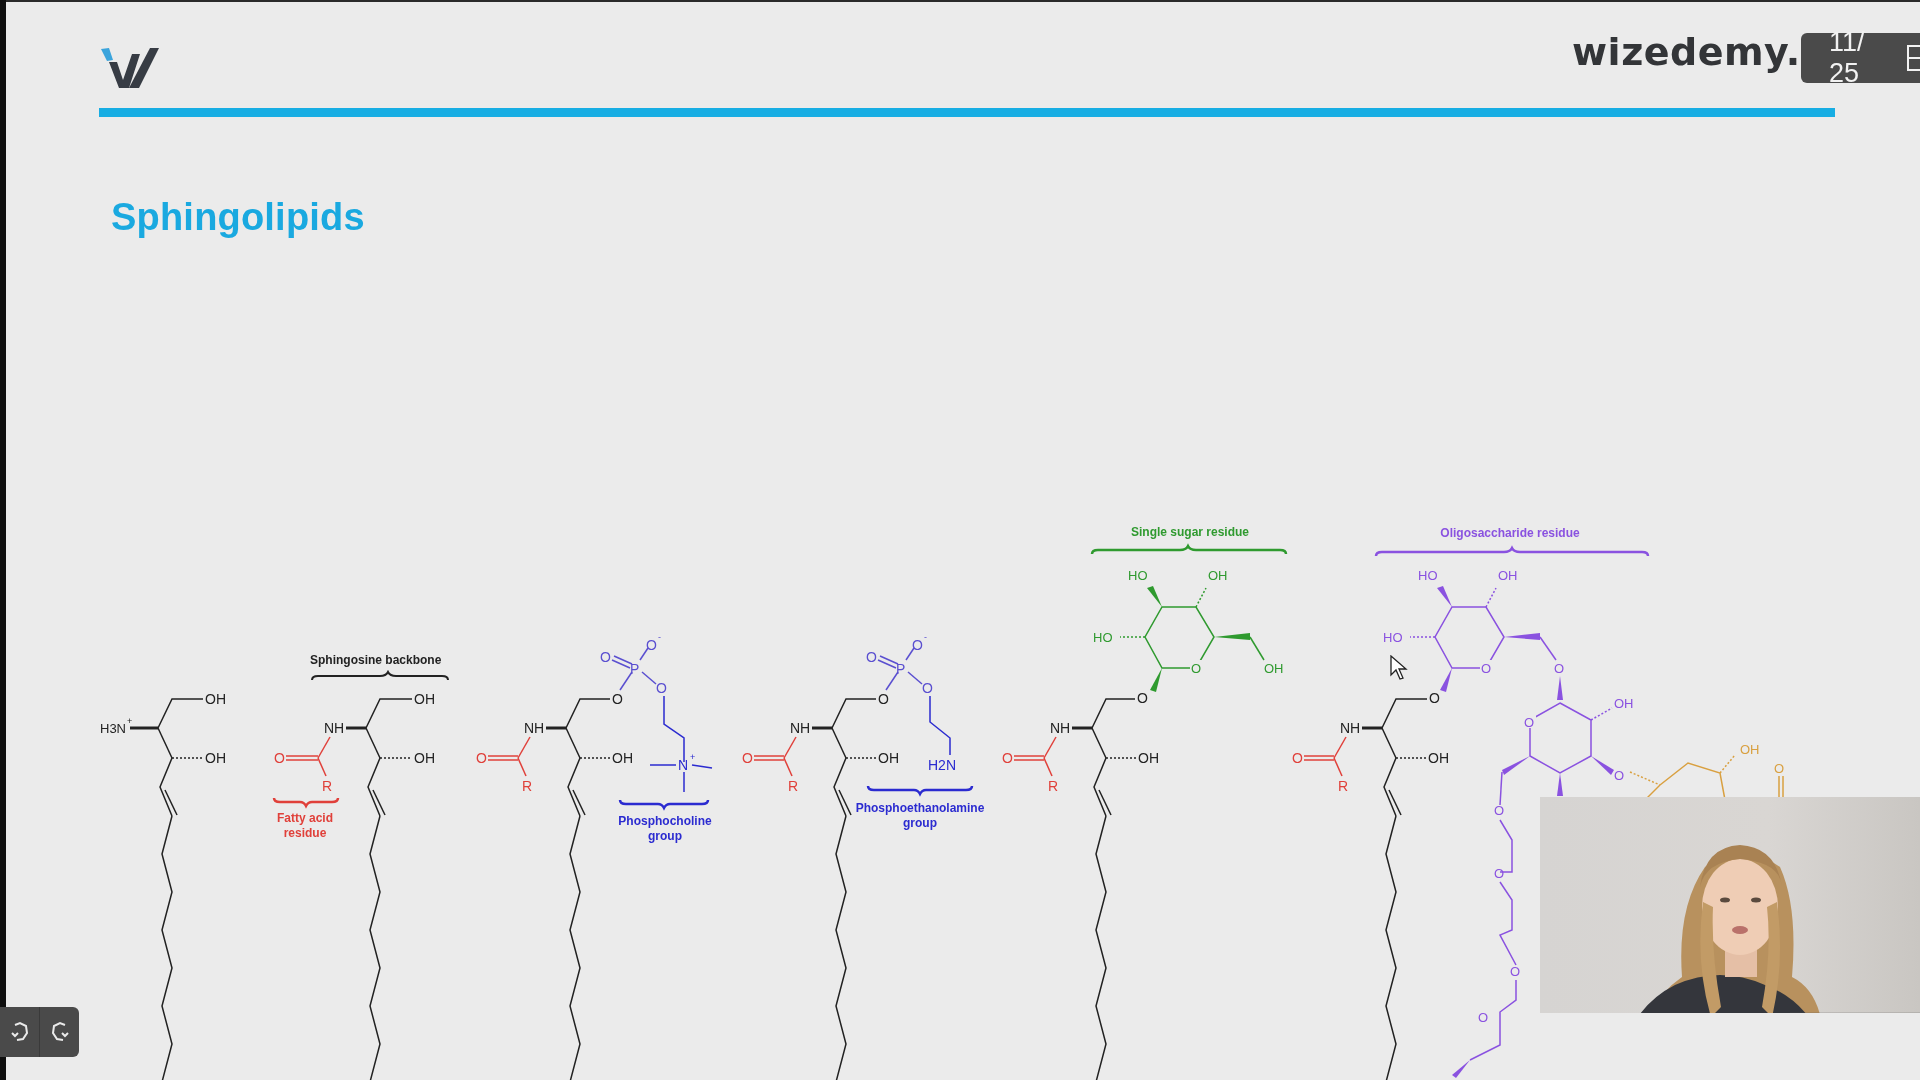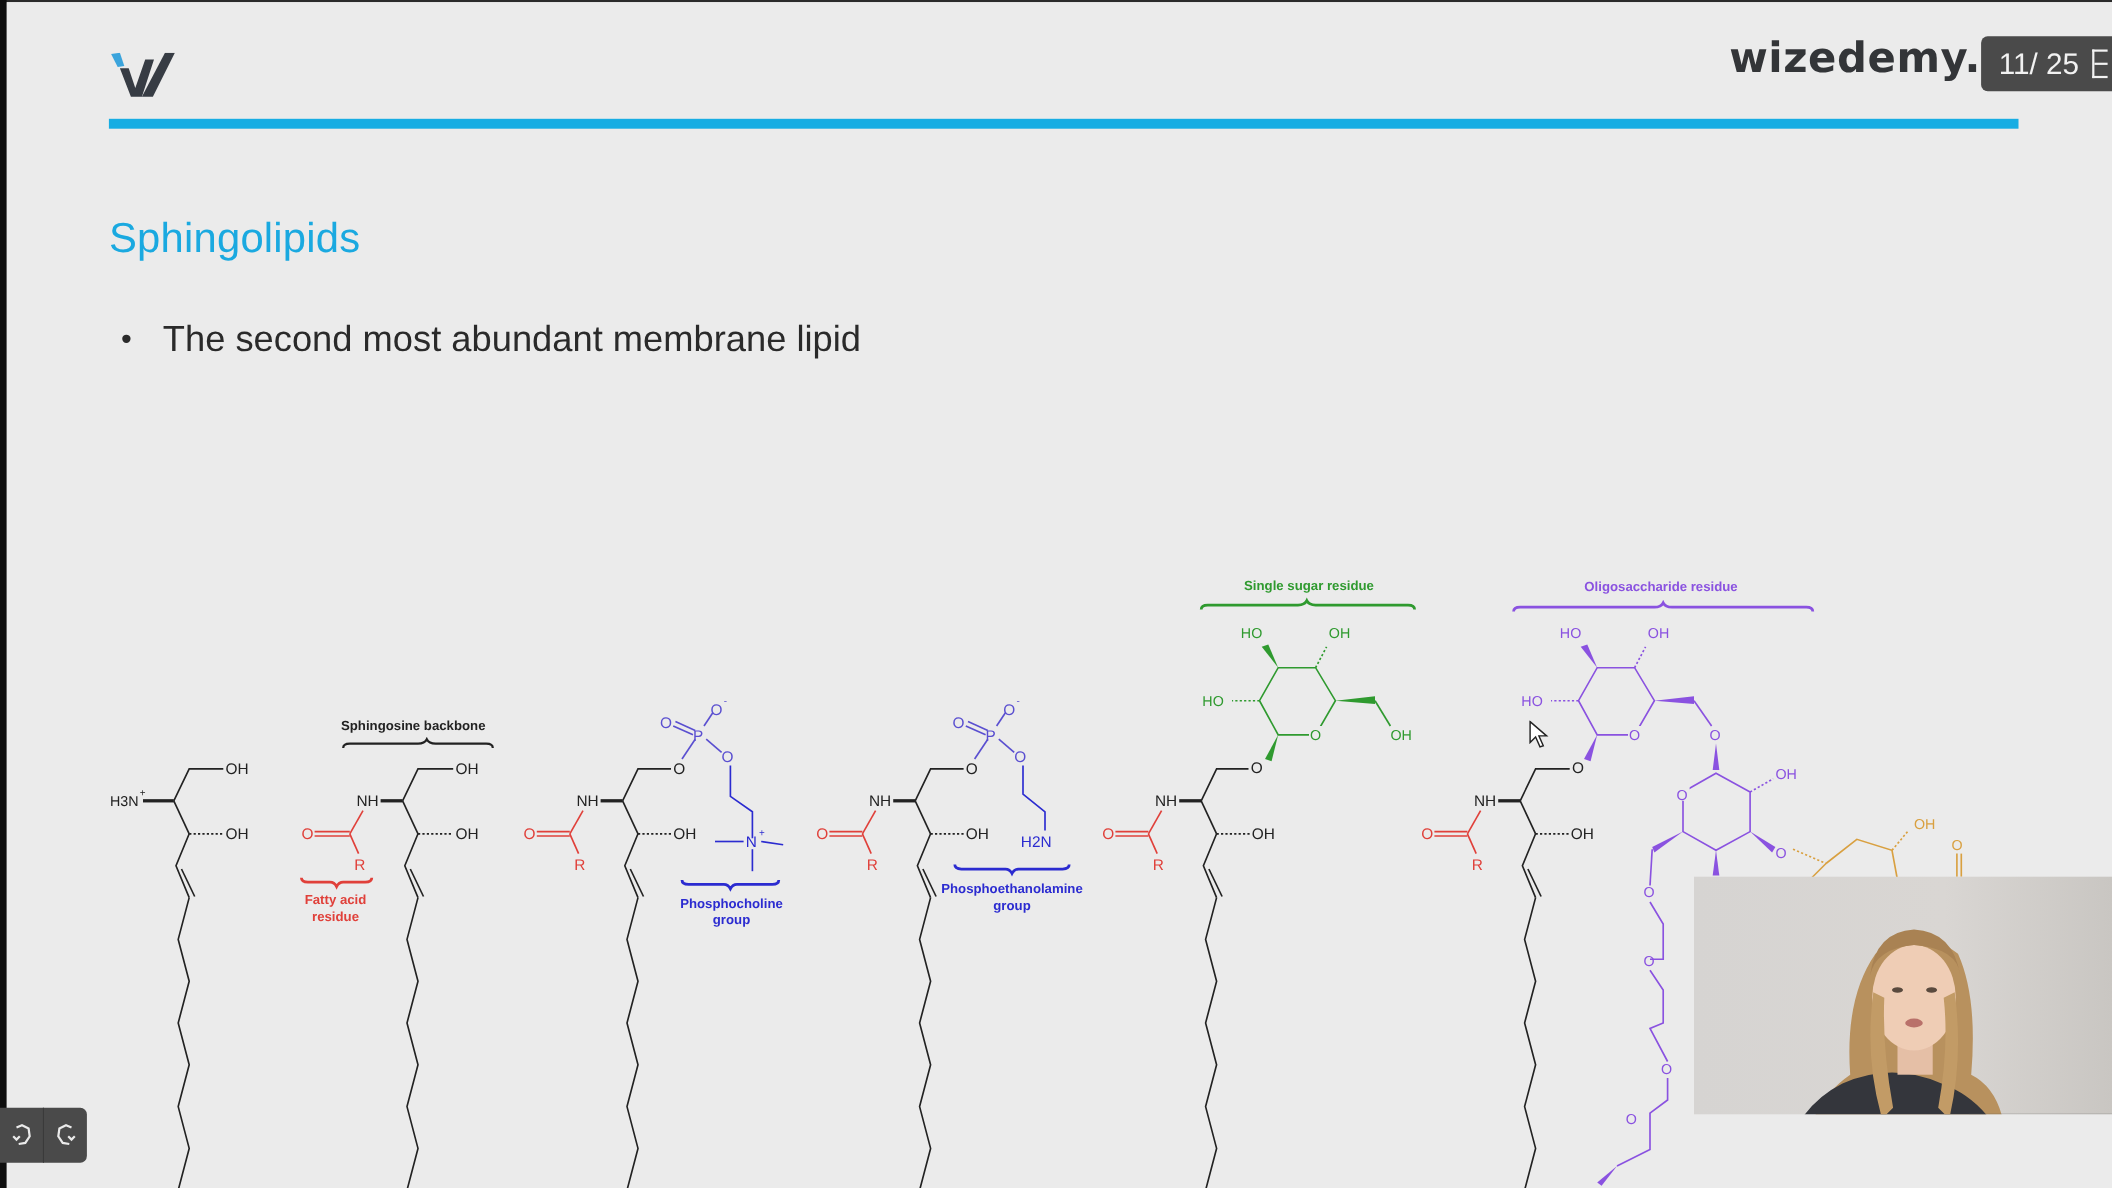--- a/index.html
+++ b/index.html
@@ -14,31 +14,31 @@
 
   .logo { position: absolute; left: 99px; top: 48px; width: 62px; height: 42px; }
   .site-name {
     position: absolute; left: 1572px; top: 30px; font-size: 38px; font-weight: bold;
     color: #333538; letter-spacing: 0.5px; white-space: nowrap;
     font-family: "DejaVu Sans", sans-serif;
   }
   .page-counter {
     position: absolute; left: 1801px; top: 33px; width: 119px; height: 50px;
     background: #4a4a4a; border-radius: 6px 0 0 6px; color: #f2f2f2;
-    font-size: 27px; display: flex; align-items: center; padding-left: 16px; box-sizing: border-box;
+    font-size: 27px; display: flex; align-items: center; padding-left: 28px; box-sizing: border-box;
     font-family: "Liberation Sans", sans-serif;
   }
   .page-counter .grid-icon { margin-left: 12px; width: 14px; height: 26px; border: 2px solid #f2f2f2; border-right: none; position: relative; box-sizing: border-box; }
   .page-counter .grid-icon::after { content: ""; position: absolute; left: 0; right: 0; top: 10px; border-top: 2px solid #f2f2f2; }
 
   .header-rule { position: absolute; left: 99px; top: 108px; width: 1736px; height: 9px; background: #17ade3; }
 
   .title {
-    position: absolute; left: 99px; top: 196px; font-size: 38px; color: #1aa9e0;
-    font-family: "Liberation Sans", sans-serif; font-weight: normal; letter-spacing: 0.2px;
+    position: absolute; left: 111px; top: 196px; font-size: 38px; color: #1aa9e0;
+    font-family: "Liberation Sans", sans-serif; font-weight: bold; letter-spacing: 0.2px;
   }
   .bullets { position: absolute; left: 110px; top: 284px; margin: 0; padding: 0; list-style: none; }
   .bullets li {
     font-family: "Liberation Sans", sans-serif; font-size: 33px; color: #2a2a2a;
     height: 47px; line-height: 47px; position: relative; padding-left: 38px; white-space: nowrap;
   }
   .bullets li::before { content: "•"; position: absolute; left: 0; top: 0; font-size: 28px; }
 
   .diagram { position: absolute; left: 0; top: 0; width: 1920px; height: 1080px; }
   .diagram text { font-family: "Liberation Sans", sans-serif; }
@@ -80,21 +80,20 @@
 <div class="page-counter">
   <span>11/ 25</span>
   <span class="grid-icon"></span>
 </div>
 
 <div class="header-rule"></div>
 
 <div class="title">Sphingolipids</div>
 
 <ul class="bullets">
-  <li>The second most abundant membrane lipid</li>
 </ul>
 
 <svg class="diagram" viewBox="0 0 1920 1080">
   <defs>
 
     <path id="tail" d="M0 0 l-10 38 l10 38 l-10 38 l10 38 l-10 38 l10 38 l-10 38 l10 38 l-10 38 l10 38" fill="none" stroke="#222" stroke-width="1.5"></path>
   </defs>
 
   <g>
     <text x="100" y="733" font-size="13" fill="#222">H3N</text>

